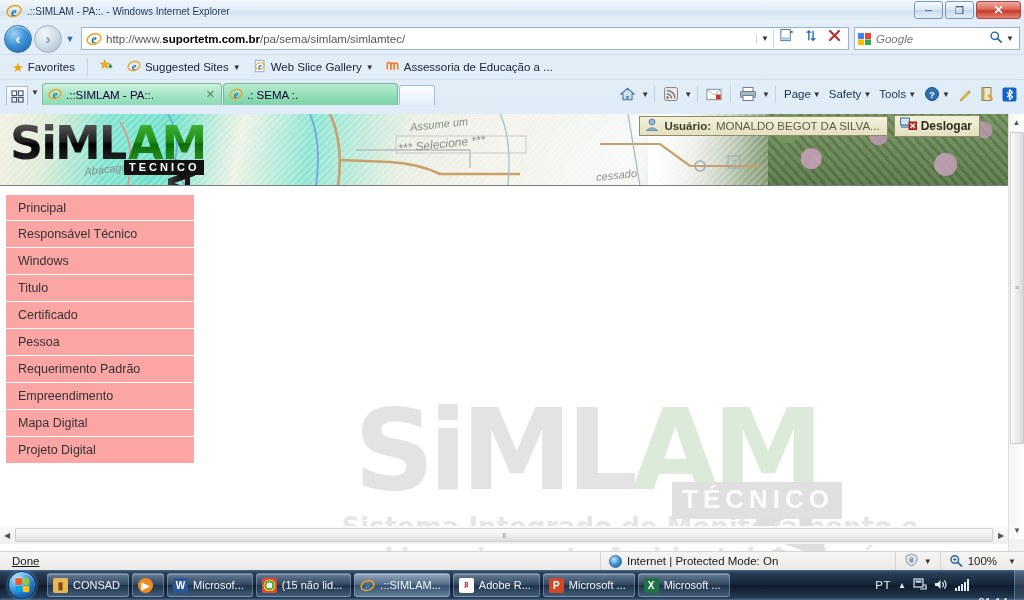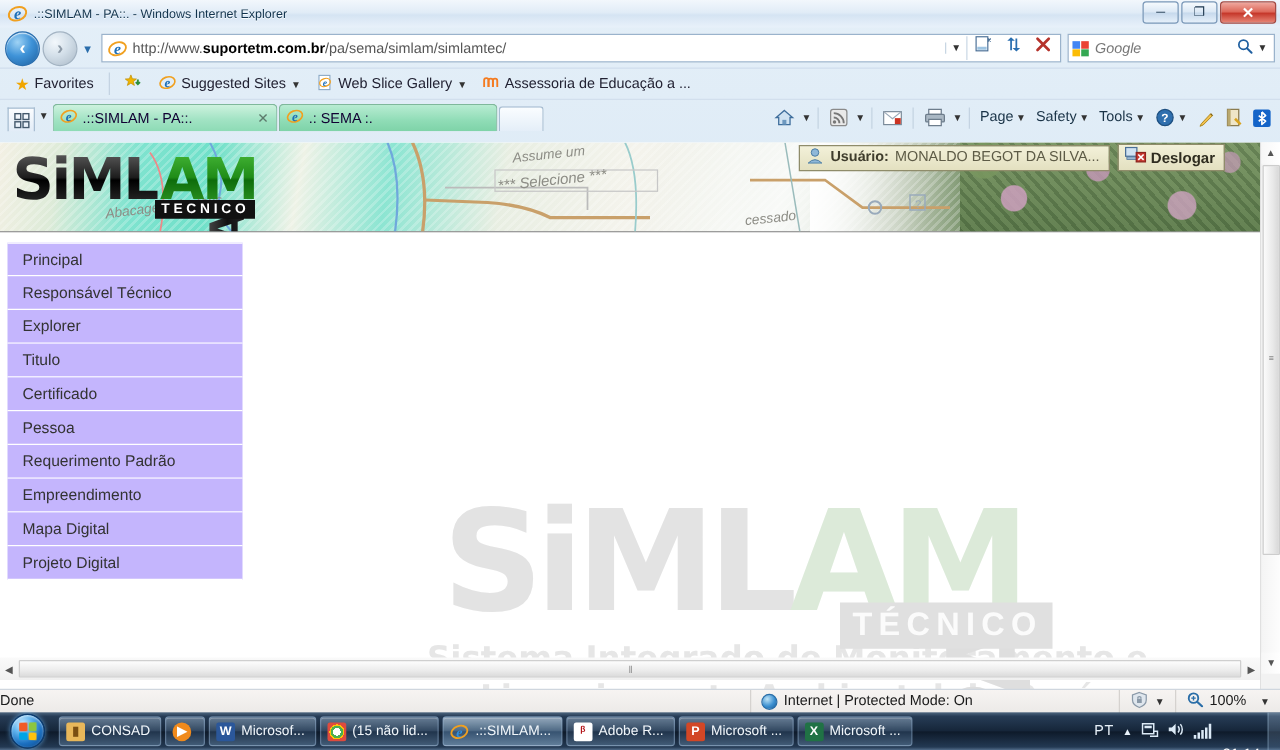--- a/index.html
+++ b/index.html
@@ -214,21 +214,21 @@
     border: 1px solid #8f8c6a; padding: 1px 7px 2px 5px;
     font-size: 12px; font-weight: bold; color: #2f2d20; white-space: nowrap;
   }
 
   
   .pagebody { position: relative; height: 371px; background: #fff; }
 
   .sidebar { position: absolute; left: 6px; top: 8px; width: 188px; }
   .menuitem {
     height: 27px; line-height: 26px;
-    background: #c4b5fd; border-bottom: 1px solid #fff;
+    background: #fca5a5; border-bottom: 1px solid #fff;
     padding-left: 12px; font-size: 12.5px; color: #333;
   }
   .menuitem:first-child { border-top: 1px solid #fff; }
 
   .watermark {
     position: absolute; left: 330px; top: 208px; width: 600px; text-align: center;
     pointer-events: none; user-select: none;
   }
   .wm-logo { position: relative; height: 118px; }
   .wm-simlam {
@@ -290,21 +290,21 @@
     color: #8a8a8a; font-size: 8px; letter-spacing: -1px;
   }
 
   
   .statusbar {
     position: absolute; left: 0; top: 551px; width: 1024px; height: 19px;
     background: linear-gradient(180deg,#f7f4f2,#eceae8);
     border-top: 1px solid #cfd6de;
     display: flex; align-items: center; font-size: 11.5px; color: #1a1a1a;
   }
-  .sb-left { width: 600px; padding-left: 0; }
+  .sb-left { width: 600px; padding-left: 12px; text-decoration: underline; }
   .sb-zone { display: flex; align-items: center; gap: 5px; padding: 0 8px;
              border-left: 1px solid #d5d2cf; height: 19px; }
   .globe { width: 13px; height: 13px; border-radius: 50%;
            background: radial-gradient(circle at 35% 30%, #bfe4f7, #3b8fd0 55%, #1c5e97);
            border: 1px solid #2a6ea8; }
   .sb-right { margin-left: auto; display: flex; align-items: center; height: 19px; }
   .zoomico { color: #2a6ea8; font-size: 11px; }
 
   
   .taskbar {
@@ -667,21 +667,21 @@
           <div class="wm-tecnico">TÉCNICO</div>
         </div>
         <div class="wm-line">Sistema Integrado de Monitoramento e</div>
         <div class="wm-line">Licenciamento Ambiental do Pará</div>
 
       </div>
 
       <div class="sidebar">
         <div class="menuitem"><span>Principal</span></div>
         <div class="menuitem"><span>Responsável Técnico</span></div>
-        <div class="menuitem"><span>Explorer</span></div>
+        <div class="menuitem"><span>Windows</span></div>
         <div class="menuitem"><span>Titulo</span></div>
         <div class="menuitem"><span>Certificado</span></div>
         <div class="menuitem"><span>Pessoa</span></div>
         <div class="menuitem"><span>Requerimento Padrão</span></div>
         <div class="menuitem"><span>Empreendimento</span></div>
         <div class="menuitem"><span>Mapa Digital</span></div>
         <div class="menuitem"><span>Projeto Digital</span></div>
       </div>
 
       <div class="hscroll">

